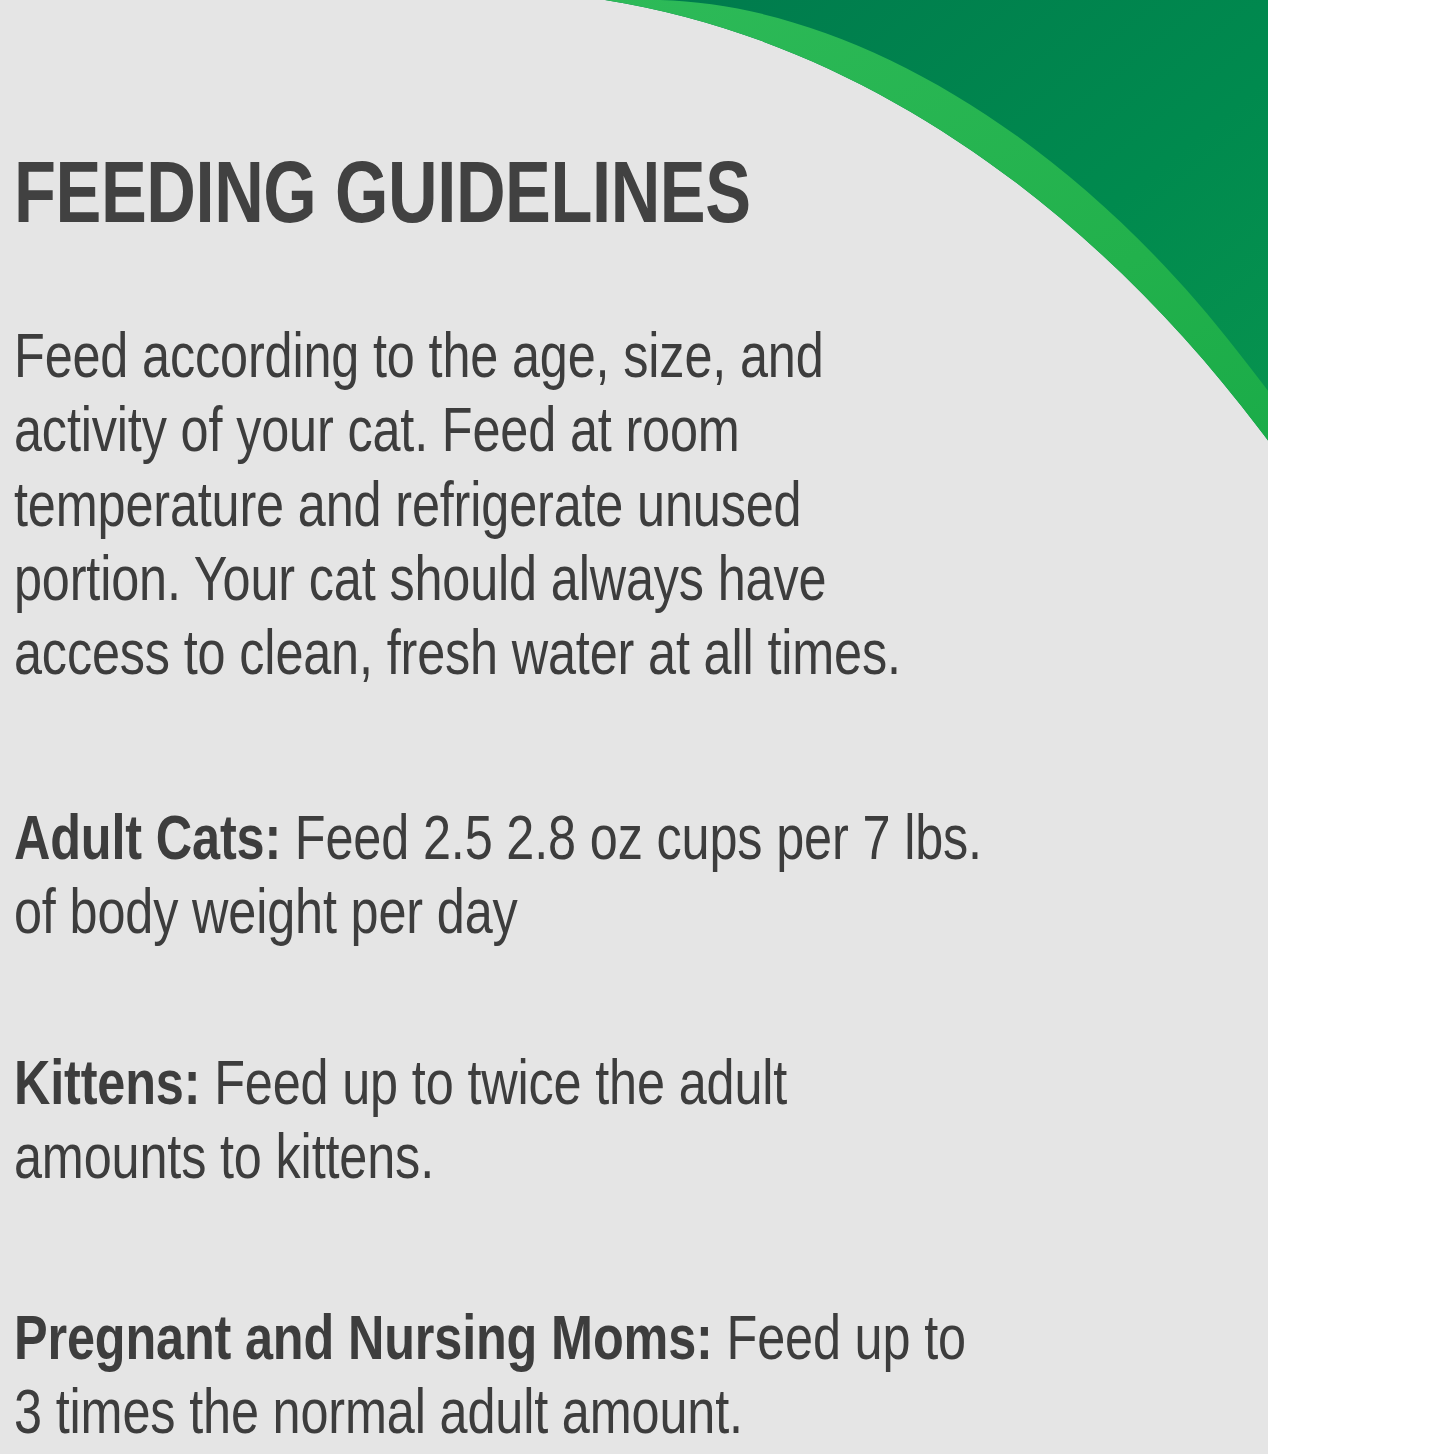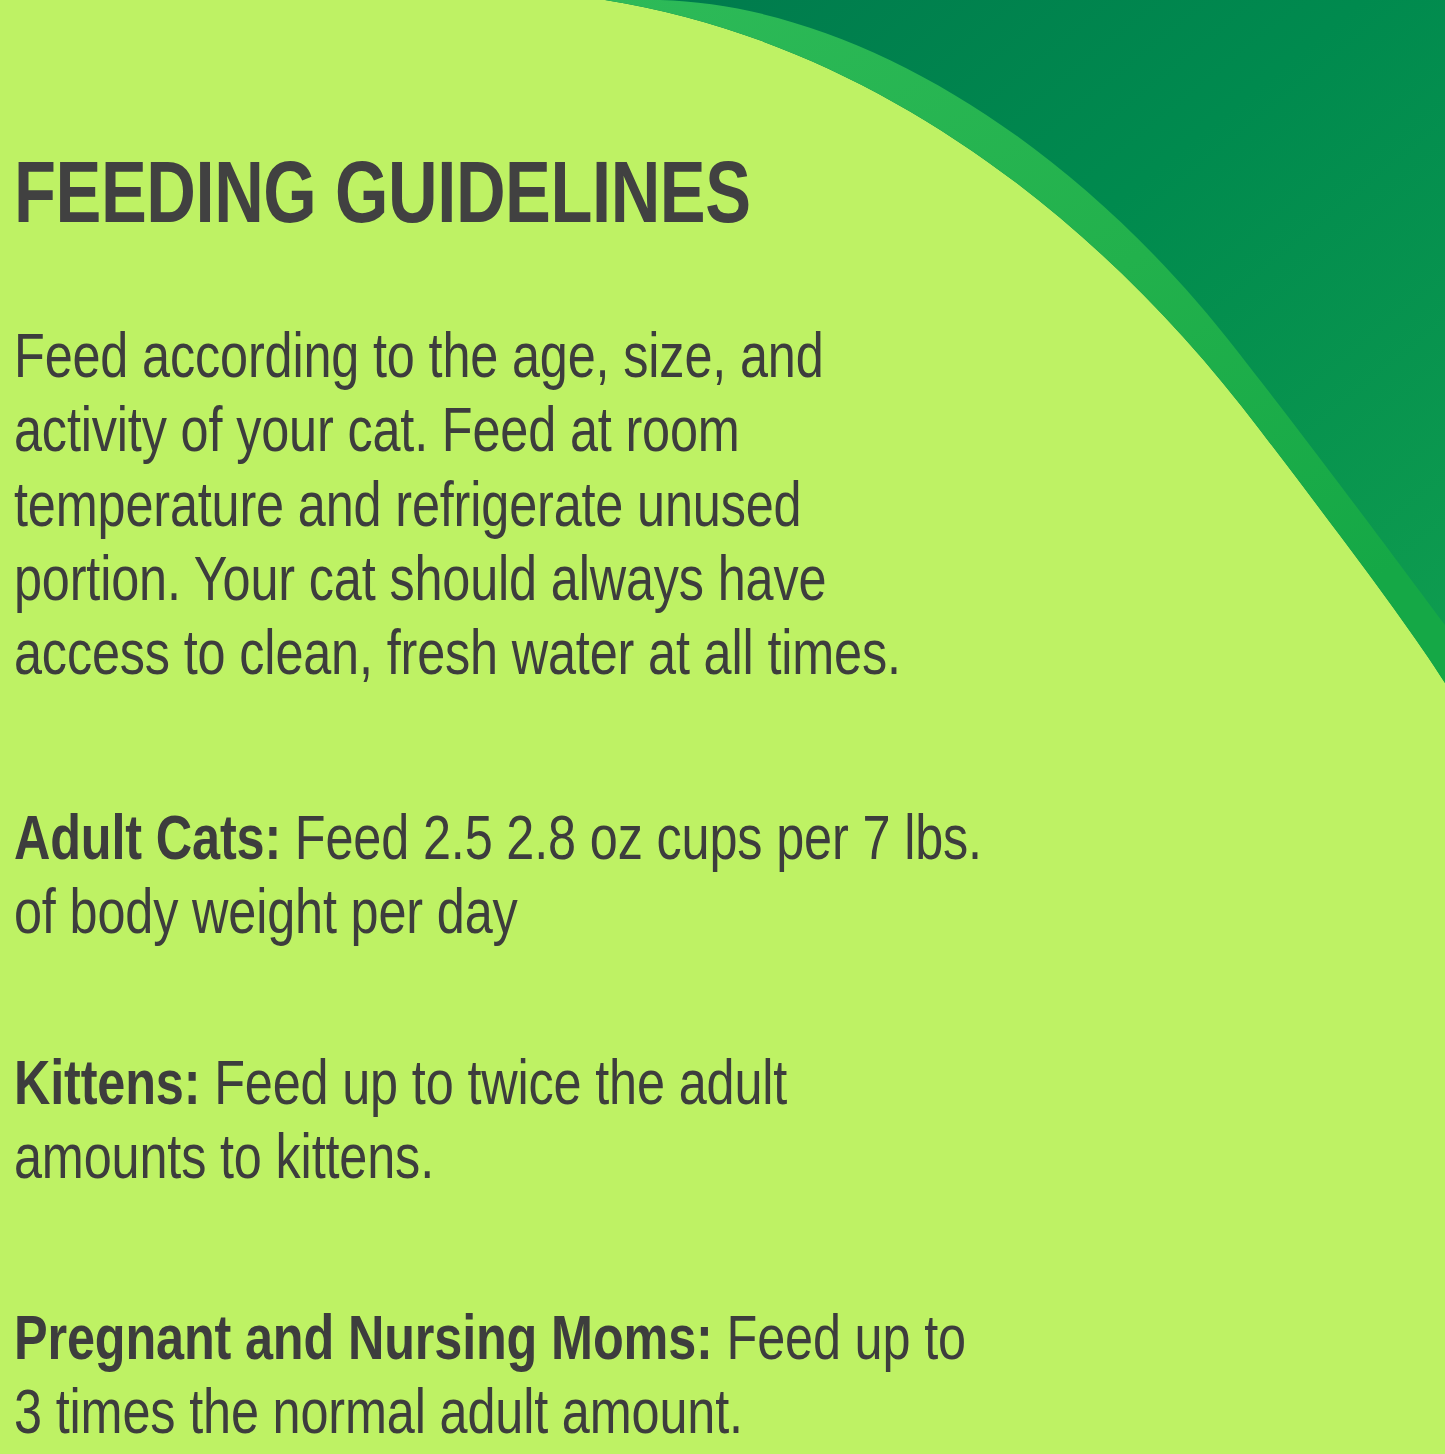--- a/index.html
+++ b/index.html
@@ -5,23 +5,23 @@
   html, body {
     margin: 0;
     padding: 0;
     background: #ffffff;
   }
   body {
     font-family: "Liberation Sans", sans-serif;
   }
   #page {
     position: relative;
-    width: 1445px;
+    width: 1268px;
     height: 1454px;
-    background: #bef264;
+    background: #e5e5e5;
     overflow: hidden;
   }
 
   
   #swoosh {
     position: absolute;
     top: 0;
     left: 0;
     width: 1445px;
     height: 1454px;

